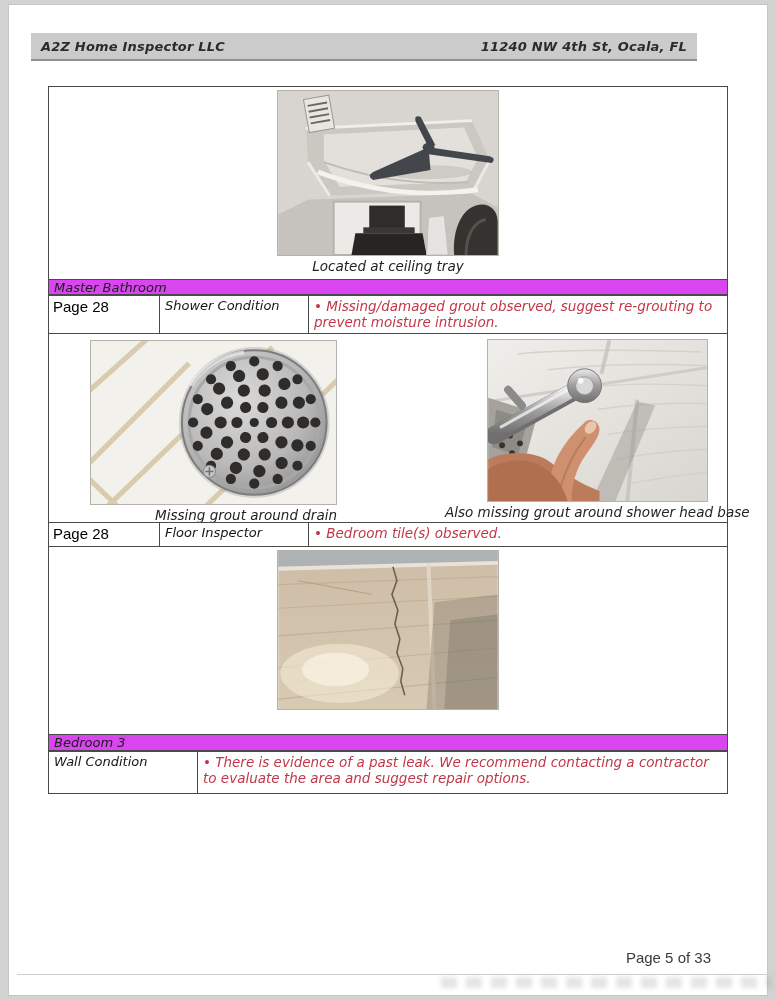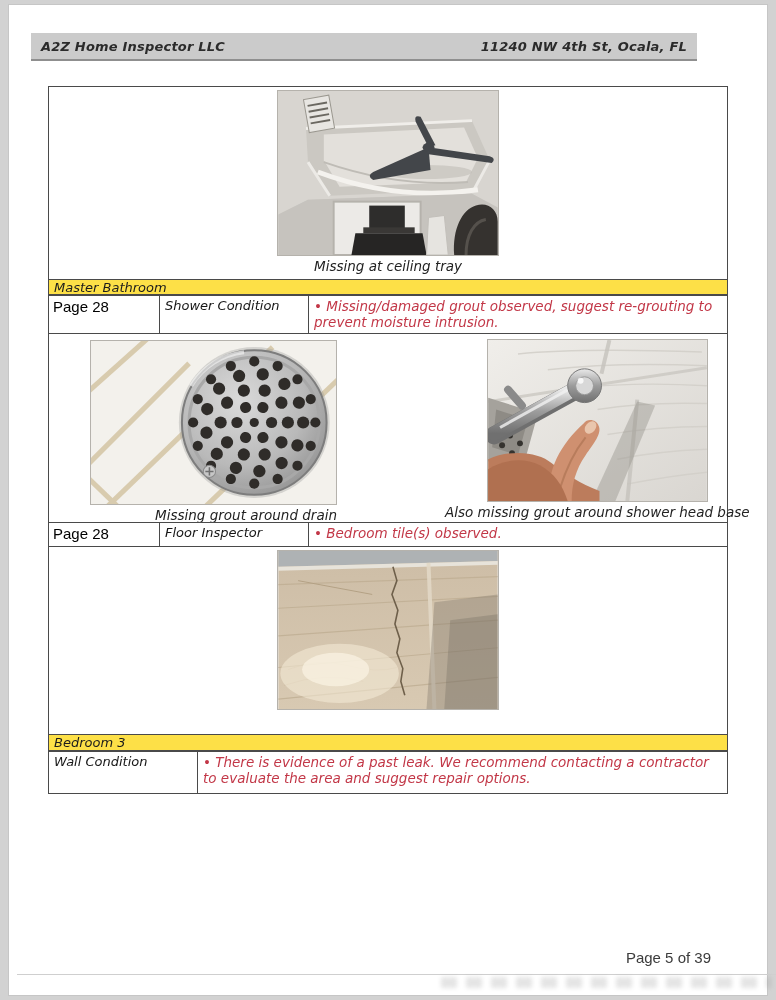--- a/index.html
+++ b/index.html
@@ -24,21 +24,21 @@
   .photo-row.r6 { height:188px; }
 
   figure.shot { display:flex; flex-direction:column; align-items:center; padding-top:3px; }
   figure.shot svg { border:1px solid #b5b2ac; display:block; background:#eee; }
   figure.shot figcaption { font-style:italic; font-size:13.5px; color:#222; margin-top:2px; white-space:nowrap; }
 
   .fig-abs { position:absolute; top:3px; }
   .fig-abs figcaption { position:relative; left:50%; transform:translateX(-50%); display:inline-block; }
   .fig-abs { text-align:center; }
 
-  .section-row { background:#fde047; border-bottom:1px solid #4a4a4a;
+  .section-row { background:#d946ef; border-bottom:1px solid #4a4a4a;
     font-style:italic; font-size:13px; color:#1c1c1c; line-height:15px; padding:0 0 1px 5px; }
   .section-row.r2 { height:16px; }
   .section-row.r7 { height:17px; line-height:16px; }
 
   .finding-row { display:flex; align-items:stretch; }
   .finding-row.r3 { height:38px; }
   .finding-row.r5 { height:24px; }
   .finding-row.r8 { height:42px; }
   .cell { overflow:hidden; }
   .page-cell { width:111px; border-right:1px solid #4a4a4a; font-family:"Liberation Sans", sans-serif;
@@ -90,21 +90,21 @@
             <polygon points="0,125 30,110 196,104 222,118 222,166 0,166" fill="#c6c3be"></polygon>
             <rect x="56" y="112" width="88" height="54" fill="#eceae7"></rect>
             <rect x="56" y="112" width="88" height="54" fill="none" stroke="#b5b2ac" stroke-width="2"></rect>
             <rect x="92" y="116" width="36" height="24" fill="#2e2d2c"></rect>
             <rect x="86" y="138" width="52" height="6" fill="#3a3836"></rect>
             <polygon points="78,144 146,144 150,166 74,166" fill="#262524"></polygon>
             <polygon points="152,128 168,126 172,166 150,166" fill="#e6e4e0" stroke="#c2bfba"></polygon>
             <path d="M178,166 C176,140 186,120 200,116 C212,112 222,120 222,132 L222,166 Z" fill="#35322f"></path>
             <path d="M190,166 C190,146 198,132 210,130" stroke="#55514c" stroke-width="3" fill="none"></path>
           </svg>
-          <figcaption>Missing at ceiling tray</figcaption>
+          <figcaption>Located at ceiling tray</figcaption>
         </figure>
       </div>
 
       <div class="trow section-row r2">Master Bathroom</div>
 
       <div class="trow finding-row r3">
         <div class="cell page-cell">Page 28</div>
         <div class="cell item-cell">Shower Condition</div>
         <div class="cell note-cell">• Missing/damaged grout observed, suggest re-grouting to prevent moisture intrusion.</div>
       </div>
@@ -279,18 +279,18 @@
 
       <div class="trow section-row r7">Bedroom 3</div>
 
       <div class="trow finding-row r8">
         <div class="cell item-cell">Wall Condition</div>
         <div class="cell note-cell">• There is evidence of a past leak. We recommend contacting a contractor to evaluate the area and suggest repair options.</div>
       </div>
 
     </div>
 
-    <span class="page-number">Page 5 of 39</span>
+    <span class="page-number">Page 5 of 33</span>
     <div class="footer-line"></div>
     <div class="watermark-smudge"></div>
 
   </div>
 </div>
 
 </body></html>

